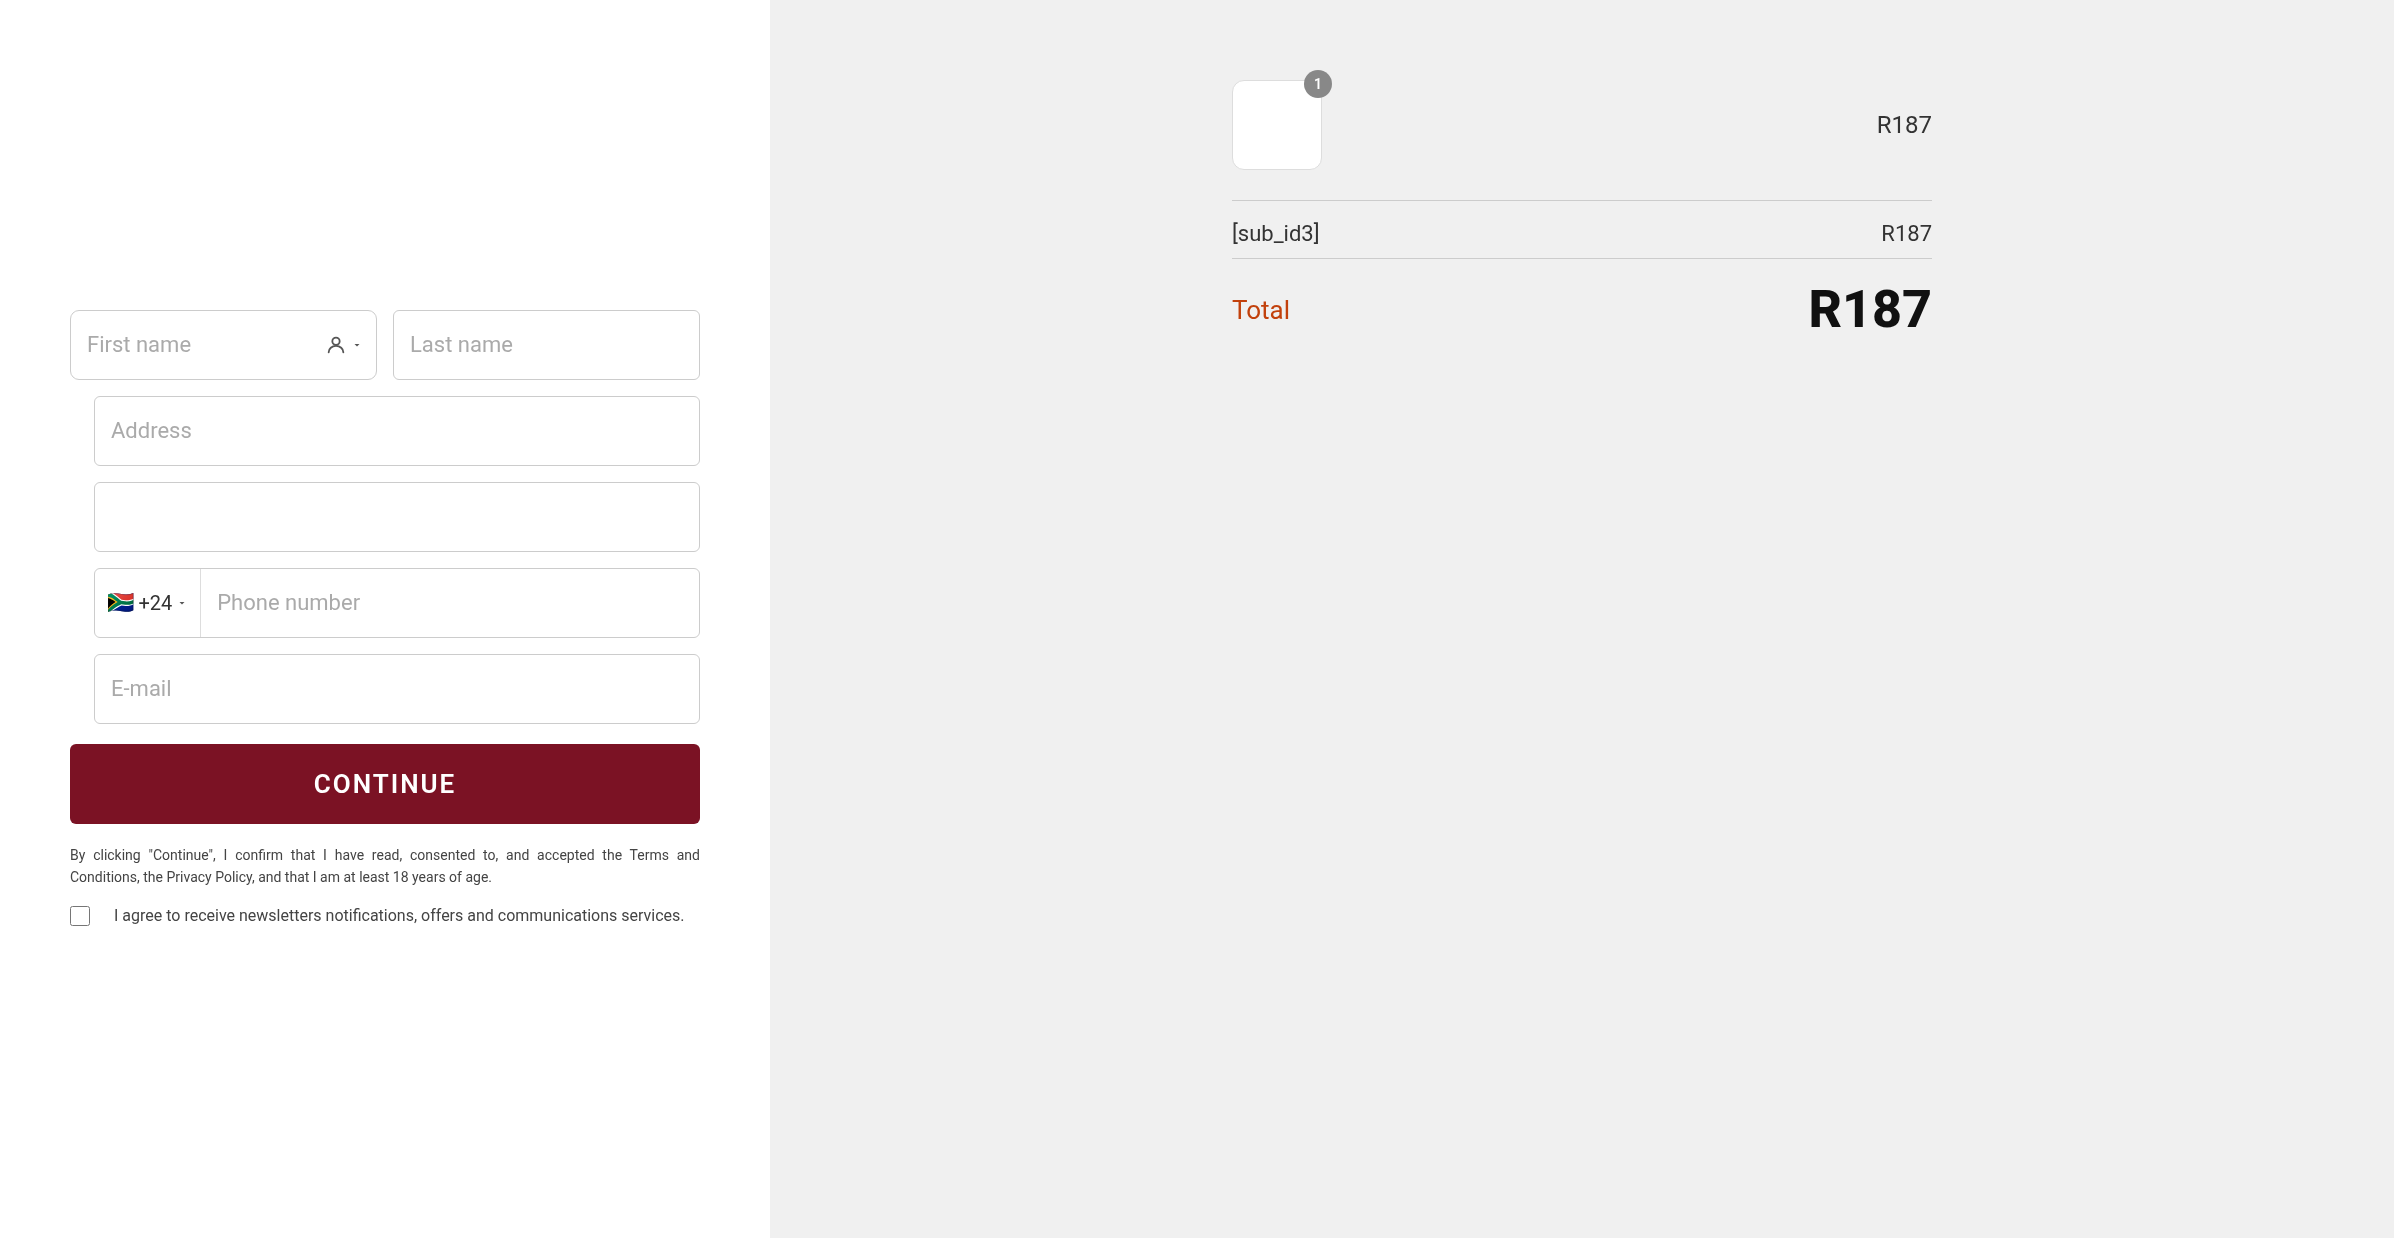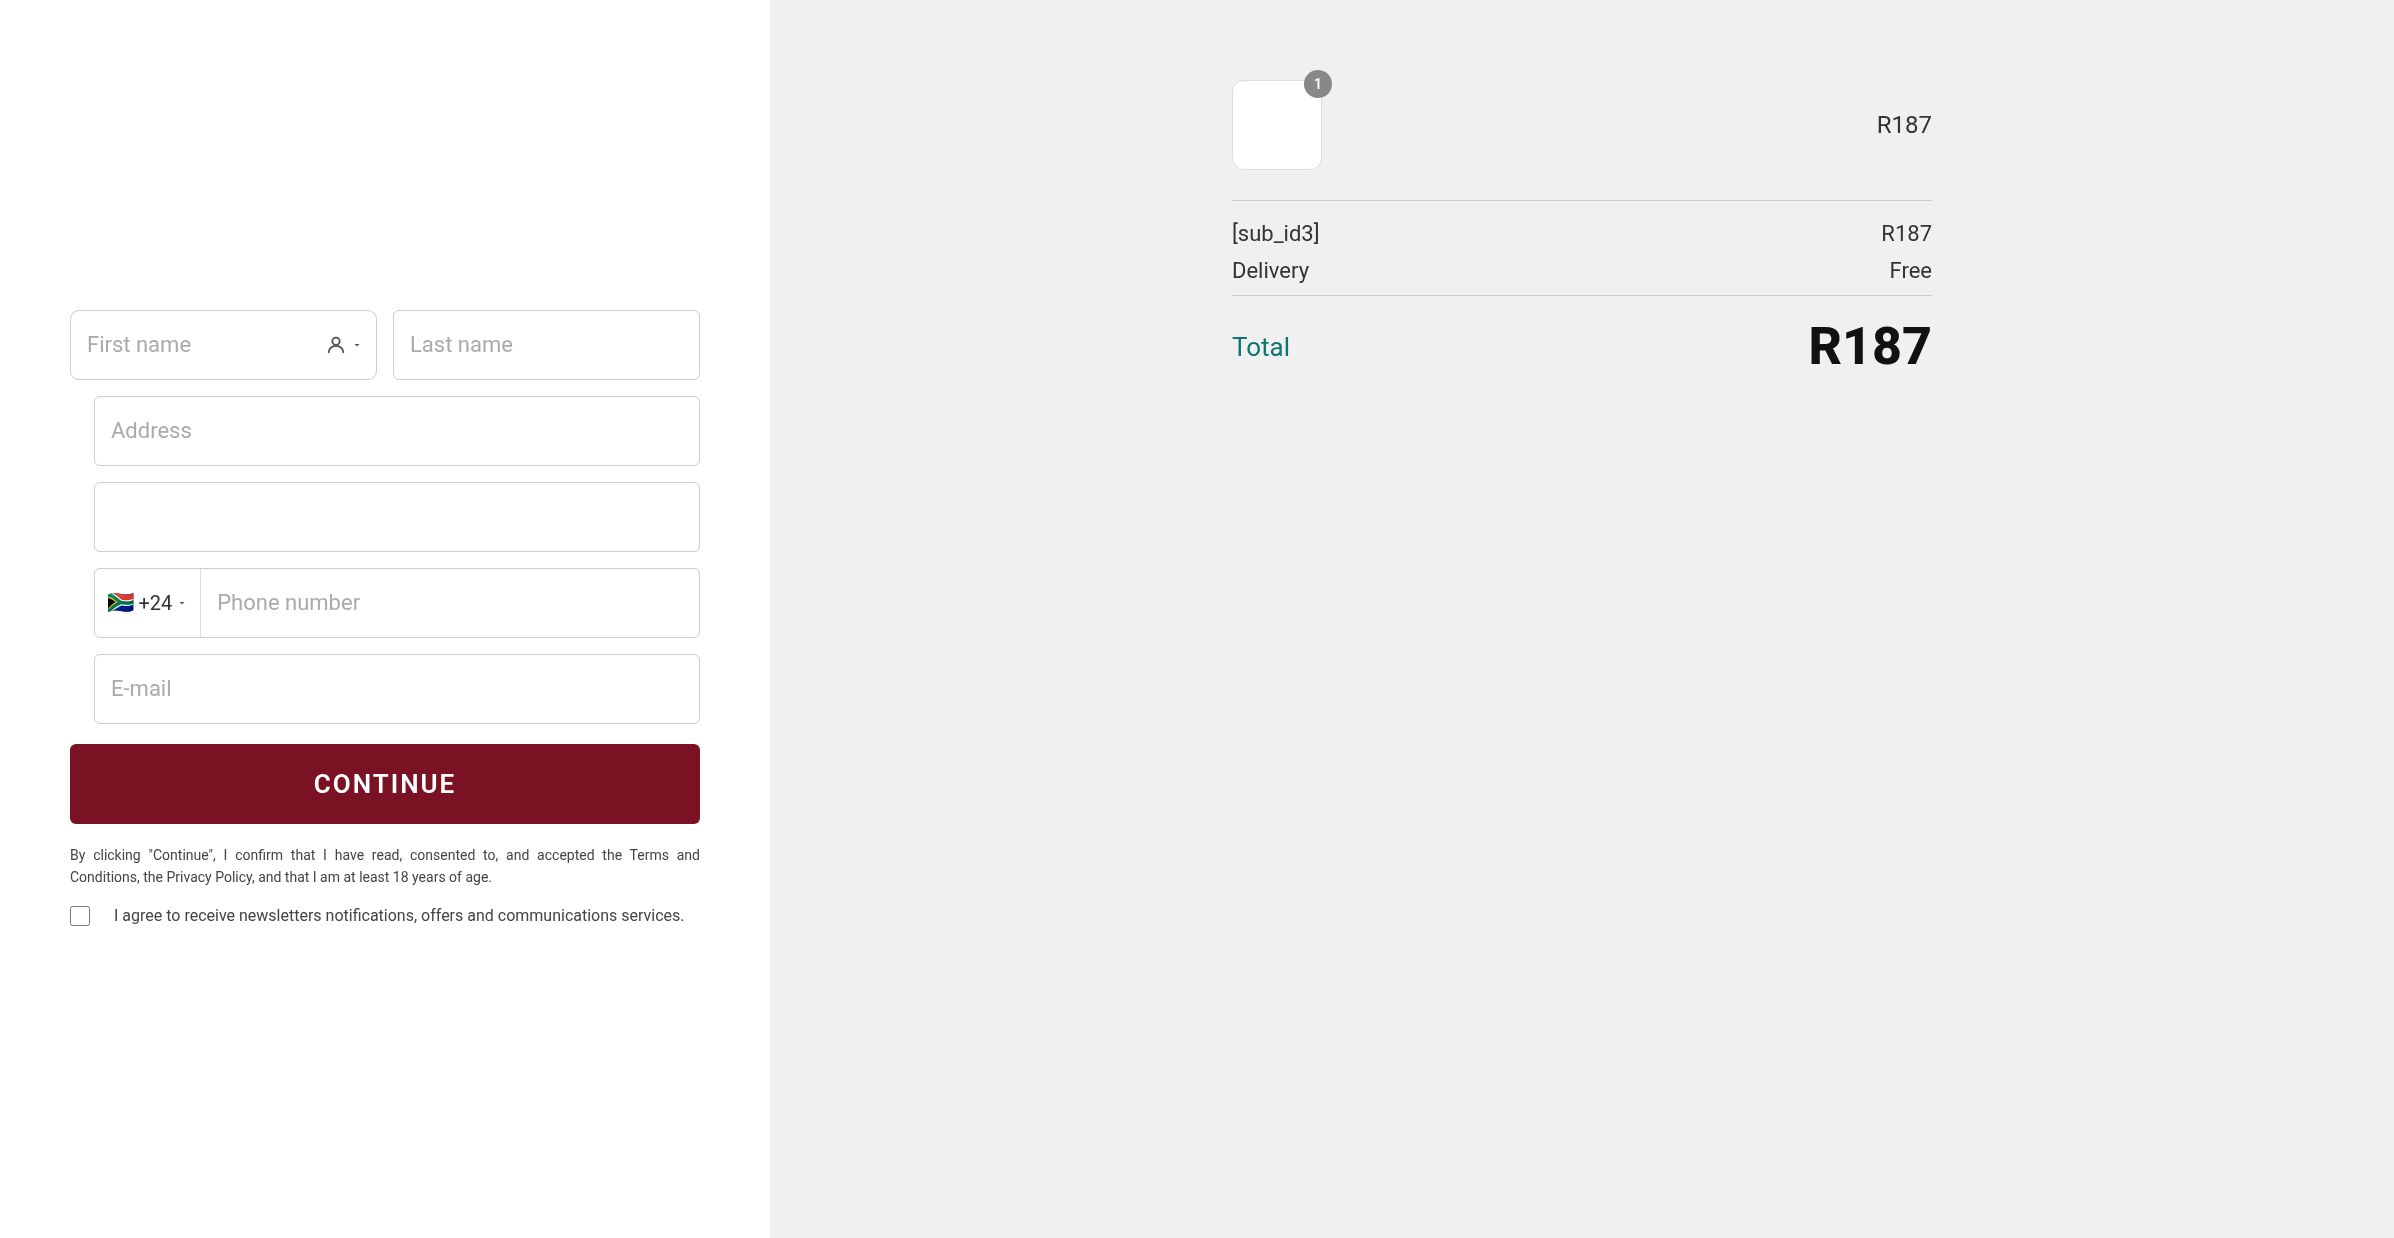--- a/index.html
+++ b/index.html
@@ -246,21 +246,21 @@
 
     .total-row {
       display: flex;
       justify-content: space-between;
       align-items: center;
       margin-top: 20px;
     }
 
     .total-label {
       font-size: 26px;
-      color: #0f766e;
+      color: #c2410c;
     }
 
     .total-value {
       font-size: 52px;
       font-weight: 800;
       color: #111;
     }
   </style>
 </head>
 <body>
@@ -354,24 +354,20 @@
       <span class="product-price">R187</span>
     </div>
 
     <hr class="divider">
 
     <div class="summary-row">
       <span class="summary-label">[sub_id3]</span>
       <span class="summary-value">R187</span>
     </div>
 
-    <div class="summary-row">
-      <span class="summary-label">Delivery</span>
-      <span class="summary-value">Free</span>
-    </div>
 
     <hr class="divider">
 
     <div class="total-row">
       <span class="total-label">Total</span>
       <span class="total-value">R187</span>
     </div>
 
   </div>
 </div>

